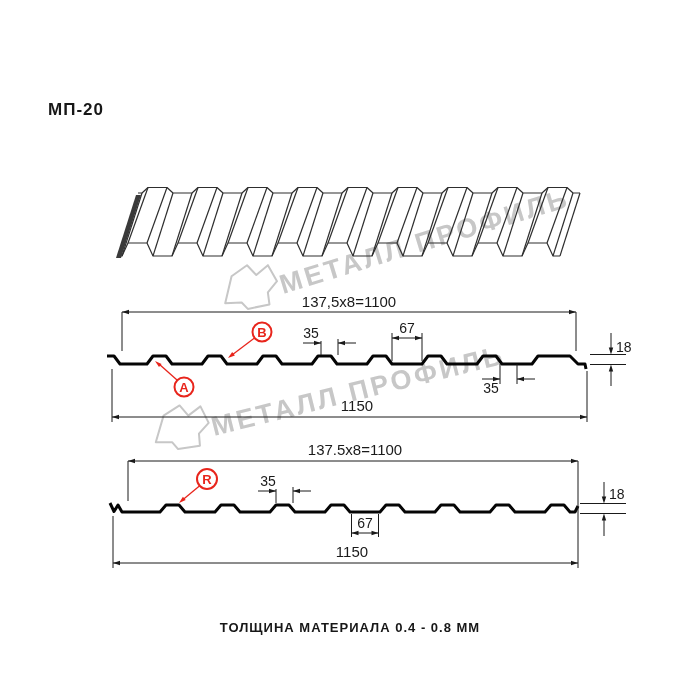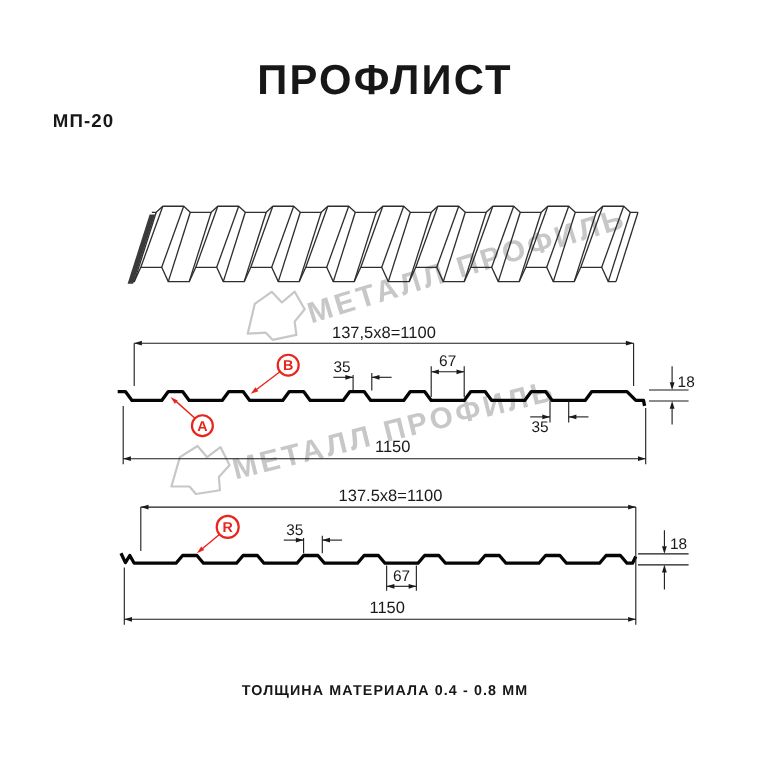--- a/index.html
+++ b/index.html
@@ -22,21 +22,20 @@
   .red{stroke:#e8251c;fill:none;}
   .redfill{fill:#e8251c;stroke:none;}
   .sheetline{stroke:#2e2e2e;stroke-width:1.2;fill:none;stroke-linejoin:round;}
   .wmlogo{stroke:#c7c7c7;stroke-width:2;fill:none;stroke-linejoin:round;}
 </style>
 </head>
 <body>
 
 <div id="page">
 
-  <div class="title">ПРОФЛИСТ</div>
   <div class="subtitle">МП-20</div>
 
   <svg width="700" height="700" viewBox="0 0 700 700" style="position:absolute;top:0;left:0;">
 
     <g transform="translate(283,294) rotate(-17)">
       <path class="wmlogo" transform="translate(-60,-40)" d="M2,32 L16,8 L34,2 L40,14 L54,8 L58,26 L46,34 L44,46 L22,44 L18,36 Z"></path>
       <text class="wmtext" x="0" y="0">МЕТАЛЛ ПРОФИЛЬ</text>
     </g>
     <g transform="translate(214,436) rotate(-14)">
       <path class="wmlogo" transform="translate(-60,-40)" d="M2,32 L16,8 L34,2 L40,14 L54,8 L58,26 L46,34 L44,46 L22,44 L18,36 Z"></path>

